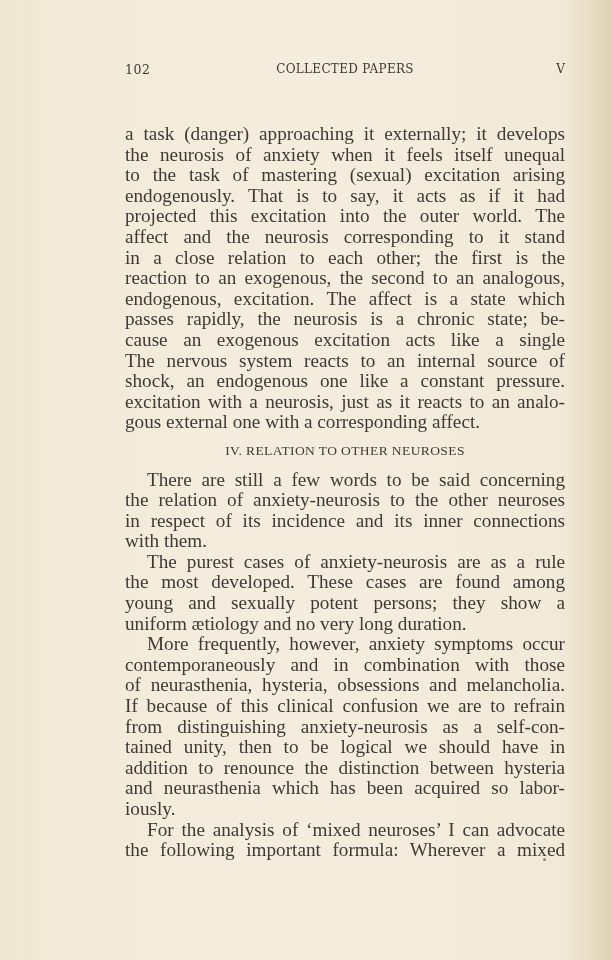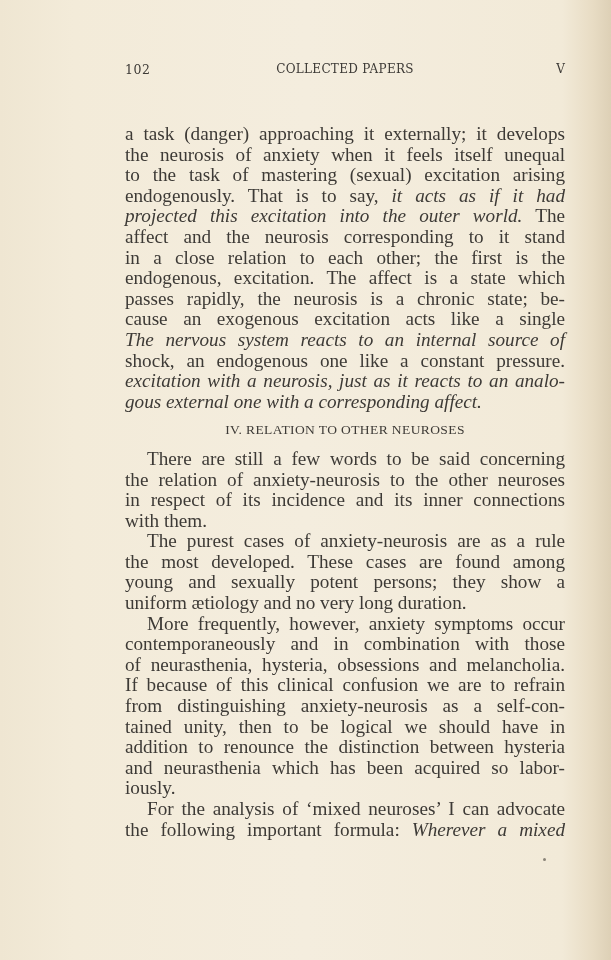--- a/index.html
+++ b/index.html
@@ -62,21 +62,20 @@
       white-space: nowrap;
       height: 20.6px;
     }
     .line.last {
       text-align-last: left;
     }
     .line.indent {
       padding-left: 22px;
     }
     .line span.it {
-      font-style: italic;
     }
     .section-heading {
       display: block;
       text-align: center;
       font-size: 13.5px;
       letter-spacing: 0.4px;
       height: 20.6px;
       line-height: 20.6px;
       margin-top: 8px;
       margin-bottom: 8px;
@@ -102,20 +101,21 @@
 
 <div class="body-text">
   <div>
       <span class="line"><span>a task (danger) approaching it externally; it develops</span></span>
       <span class="line"><span>the neurosis of anxiety when it feels itself unequal</span></span>
       <span class="line"><span>to the task of mastering (sexual) excitation arising</span></span>
       <span class="line"><span>endogenously.  That is to say, </span><span class="it">it acts as if it had</span></span>
       <span class="line"><span class="it">projected this excitation into the outer world.</span><span>  The</span></span>
       <span class="line"><span>affect and the neurosis corresponding to it stand</span></span>
       <span class="line"><span>in a close relation to each other; the first is the</span></span>
+      <span class="line"><span>reaction to an exogenous, the second to an analogous,</span></span>
       <span class="line"><span>endogenous, excitation.  The affect is a state which</span></span>
       <span class="line"><span>passes rapidly, the neurosis is a chronic state; be-</span></span>
       <span class="line"><span>cause an exogenous excitation acts like a single</span></span>
       <span class="line"><span class="it">The nervous system reacts to an internal source of</span></span>
       <span class="line"><span>shock, an endogenous one like a constant pressure.</span></span>
       <span class="line"><span class="it">excitation with a neurosis, just as it reacts to an analo-</span></span>
       <span class="line last"><span class="it">gous external one with a corresponding affect.</span></span>
     </div>
   <div class="section-heading">IV. RELATION TO OTHER NEUROSES</div>
   <div>

